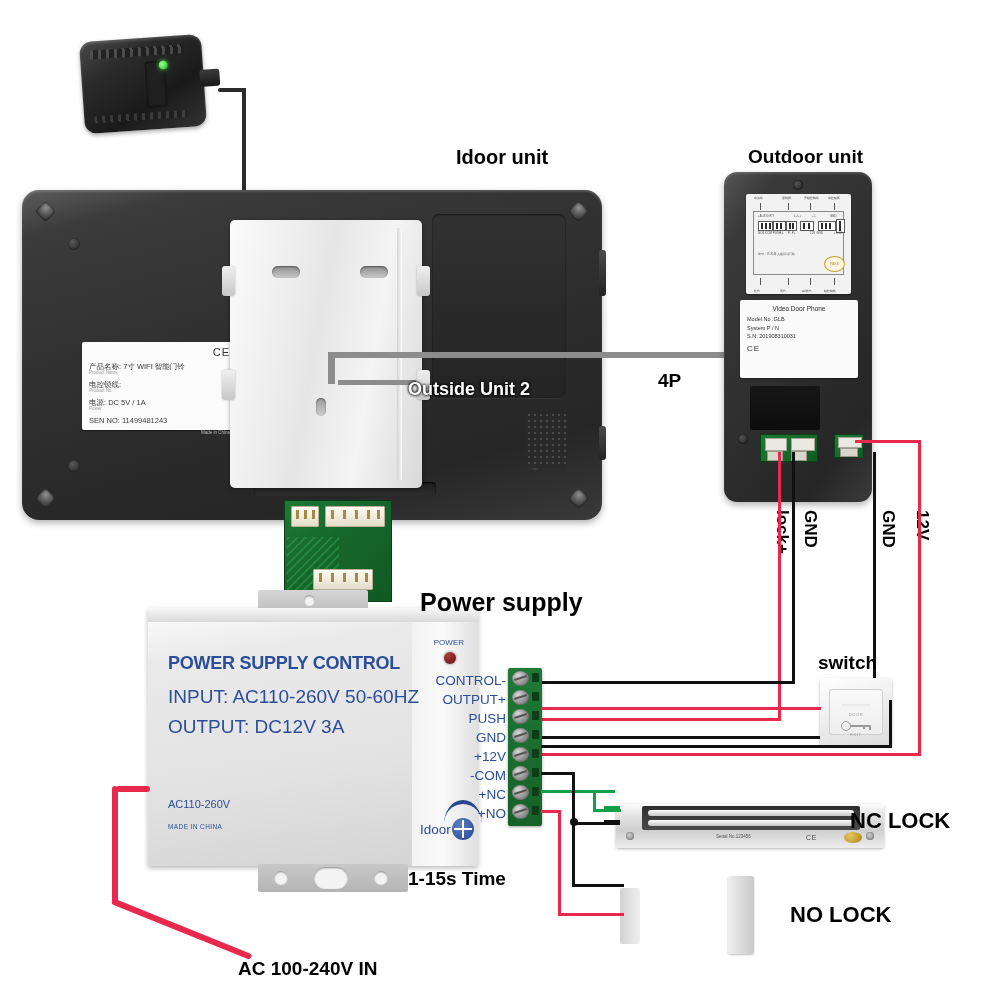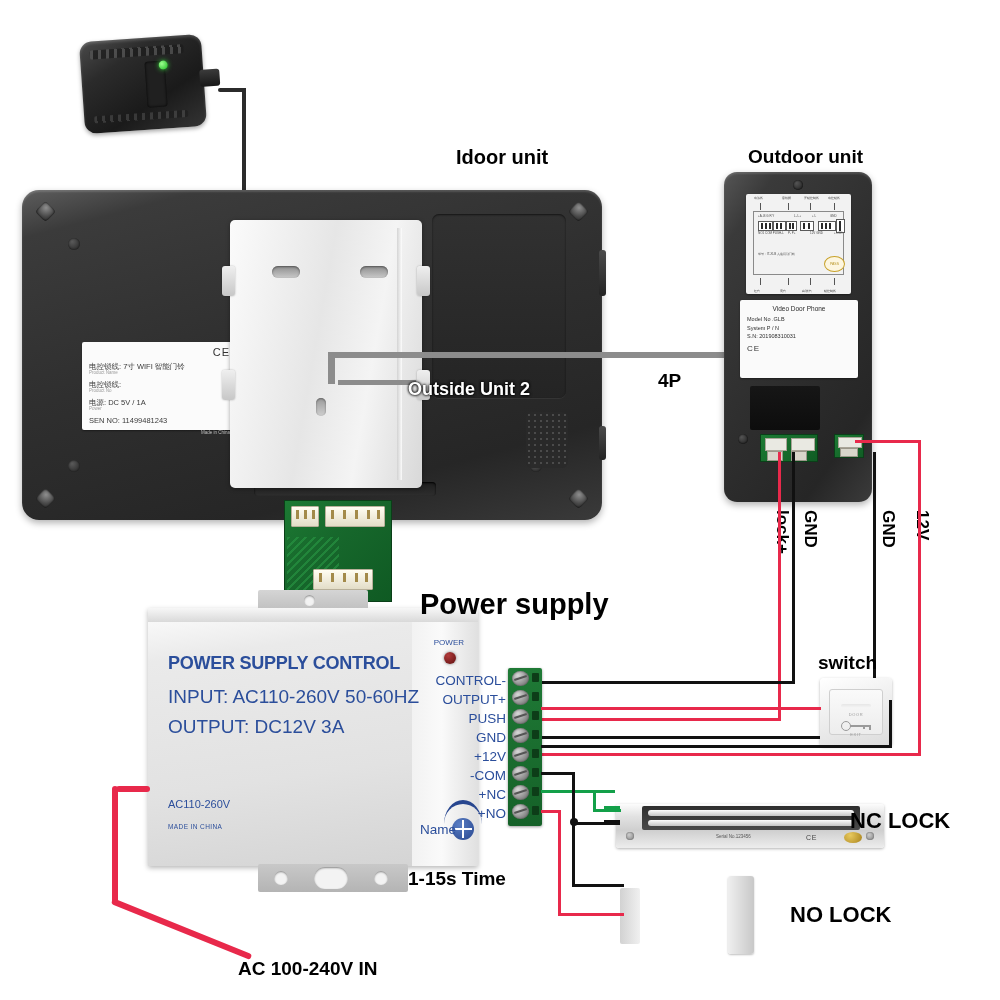--- a/index.html
+++ b/index.html
@@ -254,21 +254,21 @@
     <div class="scr-sm" style="right:60px;bottom:48px;"></div>
     <div class="sidebtn" style="top:60px;height:46px;"></div>
     <div class="sidebtn" style="top:236px;height:34px;"></div>
     <div class="recess" style="left:410px;top:24px;width:134px;height:184px;"></div>
     <div class="speaker"></div>
     <div class="tab"></div>
     <div class="slot"></div>
 
     <div class="plabel">
       <div class="cert">CE</div>
-      <div class="row">电控锁线: 7寸  WIFI 智能门铃</div>
+      <div class="row">产品名称: 7寸  WIFI 智能门铃</div>
       <div class="sub">Product Name</div>
       <div class="row">电控锁线:</div>
       <div class="sub">Product No</div>
       <div class="row">电源:            DC  5V / 1A</div>
       <div class="sub">Power</div>
       <div class="row">SEN NO:  11499481243</div>
       <div class="made">Made in China</div>
     </div>
 
     <div class="bracket">
@@ -438,34 +438,34 @@
       <div class="keyslot" style="left:56px;top:3px;width:34px;height:22px;border-radius:11px;"></div>
     </div>
   </div>
 
   <div class="wire wred" style="left:116px;top:786px;width:34px;height:6px;border-radius:3px;"></div>
   <div class="wire wred" style="left:112px;top:786px;width:6px;height:118px;border-radius:3px;"></div>
   <div class="wire wred" style="left:112px;top:898px;width:150px;height:6px;
        border-radius:3px;transform:rotate(22deg);transform-origin:left center;"></div>
   <div class="lbl" style="left:238px;top:958px;font-size:19px;">AC 100-240V IN</div>
 
-  <div class="lbl" style="left:420px;top:588px;font-size:29px;">Power supply</div>
+  <div class="lbl" style="left:420px;top:588px;font-size:25px;">Power supply</div>
 
   <div class="tlabel" style="left:420px;top:673px;width:86px;">CONTROL-</div>
   <div class="tlabel" style="left:420px;top:692px;width:86px;">OUTPUT+</div>
   <div class="tlabel" style="left:420px;top:711px;width:86px;">PUSH</div>
   <div class="tlabel" style="left:420px;top:730px;width:86px;">GND</div>
   <div class="tlabel" style="left:420px;top:749px;width:86px;">+12V</div>
   <div class="tlabel" style="left:420px;top:768px;width:86px;">-COM</div>
   <div class="tlabel" style="left:420px;top:787px;width:86px;">+NC</div>
   <div class="tlabel" style="left:420px;top:806px;width:86px;">+NO</div>
 
   <div class="timearc"></div>
   <div class="timeknob"></div>
-  <div class="lbl" style="left:420px;top:822px;font-size:13.5px;color:#2b4e9b;font-weight:normal;">Name</div>
+  <div class="lbl" style="left:420px;top:822px;font-size:13.5px;color:#2b4e9b;font-weight:normal;">Idoor</div>
   <div class="lbl" style="left:408px;top:868px;font-size:19px;">1-15s Time</div>
 
   <div class="terms">
     <div class="sc" style="top:3px;"></div>
       <div class="hole" style="top:5px;"></div>
     <div class="sc" style="top:22px;"></div>
       <div class="hole" style="top:24px;"></div>
     <div class="sc" style="top:41px;"></div>
       <div class="hole" style="top:43px;"></div>
     <div class="sc" style="top:60px;"></div>

